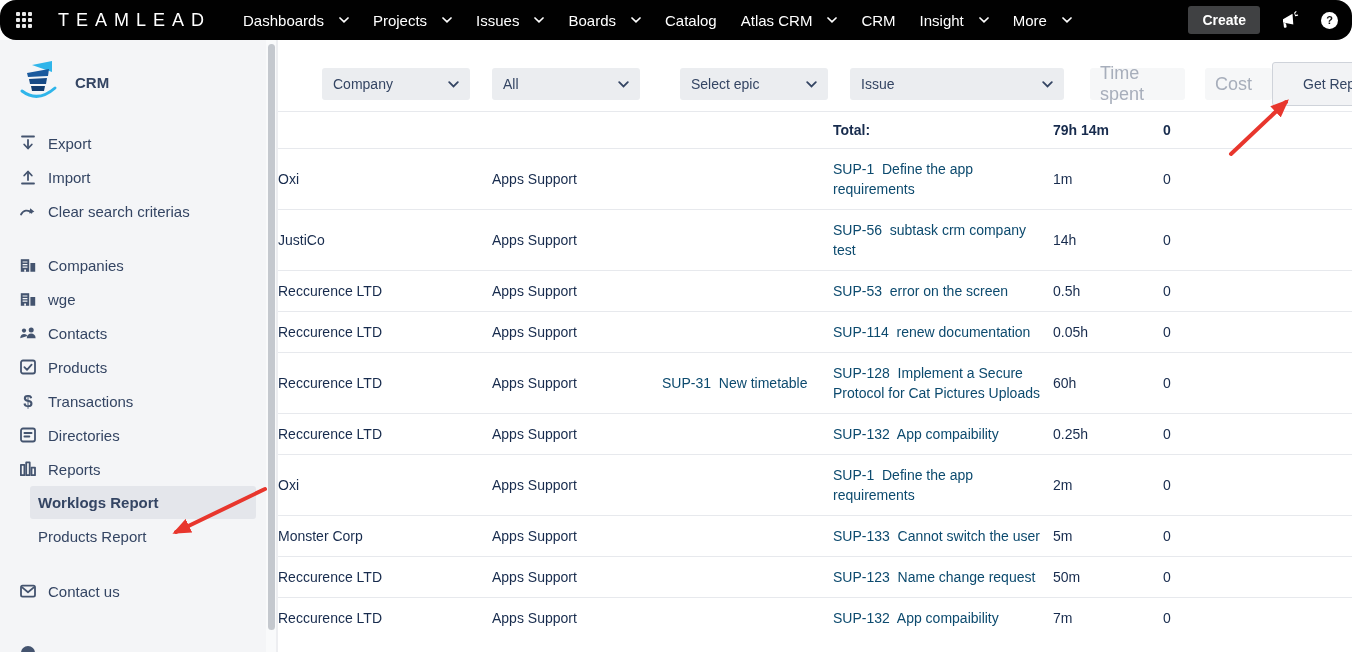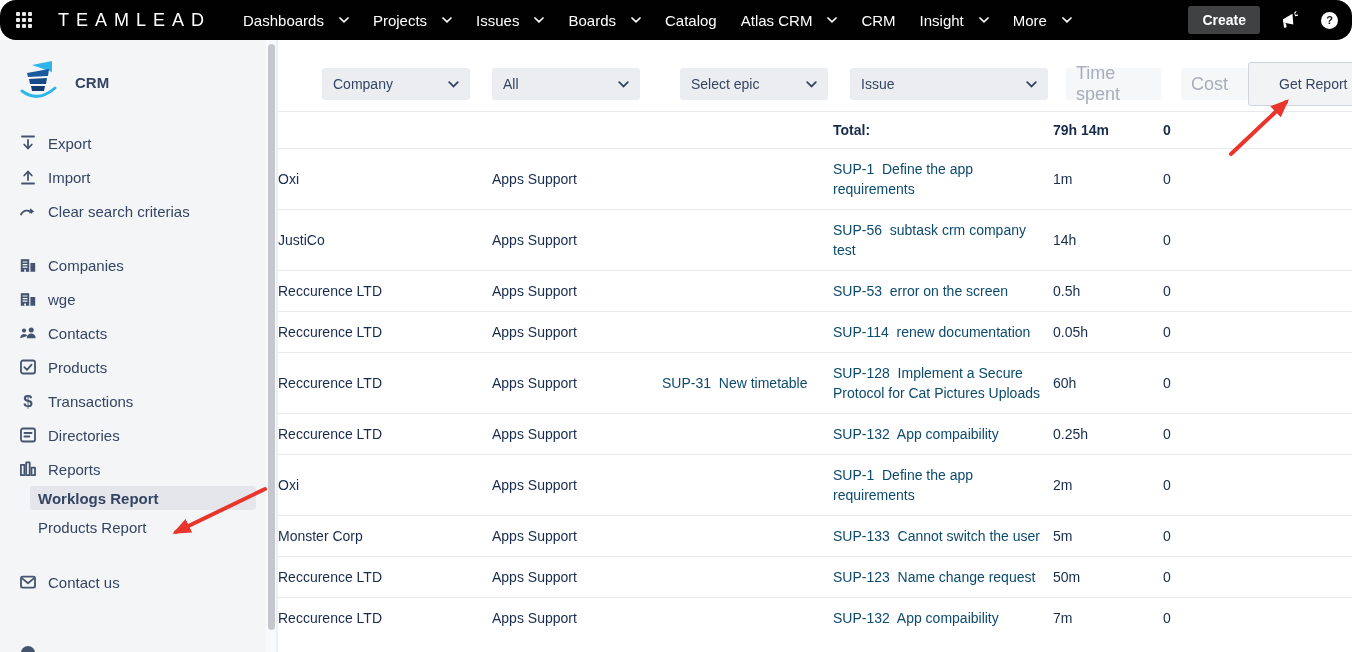--- a/index.html
+++ b/index.html
@@ -43,21 +43,21 @@
     margin-left:13px; }
   .side-group { }
   #side-top { margin-top:20px; }
   #side-main { margin-top:20px; }
   #side-bottom { margin-top:21px; }
   .side-item { display:flex; align-items:center; height:34px;
     padding-left:18px; color:#344563; font-size:15px; cursor:pointer; }
   .side-icon { width:20px; height:20px; margin-right:10px; flex:none;
     display:flex; align-items:center; justify-content:center; }
   .side-icon svg { width:20px; height:20px; display:block; }
-  .side-sub { height:24px; display:flex; align-items:center;
+  .side-sub { height:33px; display:flex; align-items:center;
     margin-left:30px; margin-right:10px; padding-left:8px; border-radius:3px;
     font-size:15px; color:#344563; cursor:pointer; }
   .side-sub + .side-sub { height:34px; }
   .side-sub.active { background:#e4e6eb; font-weight:700; }
   .partial-circle { position:absolute; left:21px; bottom:-8px; width:14px;
     height:14px; border-radius:50%; background:#44546f; }
 
   .side-scroll { width:12px; background:#f9fafb; position:relative; flex:none;
     border-right:2px solid #edeef1; }
   .side-thumb { position:absolute; left:2px; top:4px; width:7px; height:586px;
@@ -323,21 +323,21 @@
         <svg width="11" height="7" viewBox="0 0 11 7" fill="none" stroke="#344563" stroke-width="1.8" stroke-linecap="round">
             <polyline points="1.2,1.2 5.5,5.4 9.8,1.2"></polyline>
           </svg>
       </div>
       <div class="dd" style="width:148px;margin-right:22px">
         <span>Select epic</span>
         <svg width="11" height="7" viewBox="0 0 11 7" fill="none" stroke="#344563" stroke-width="1.8" stroke-linecap="round">
             <polyline points="1.2,1.2 5.5,5.4 9.8,1.2"></polyline>
           </svg>
       </div>
-      <div class="dd" style="width:198px;margin-right:18px">
+      <div class="dd" style="width:214px;margin-right:26px">
         <span>Issue</span>
         <svg width="11" height="7" viewBox="0 0 11 7" fill="none" stroke="#344563" stroke-width="1.8" stroke-linecap="round">
             <polyline points="1.2,1.2 5.5,5.4 9.8,1.2"></polyline>
           </svg>
       </div>
       <div class="txt-input" style="width:95px;margin-right:20px">
         <span>Time spent</span>
       </div>
       <div class="txt-input" style="width:67px">
         <span>Cost</span>

